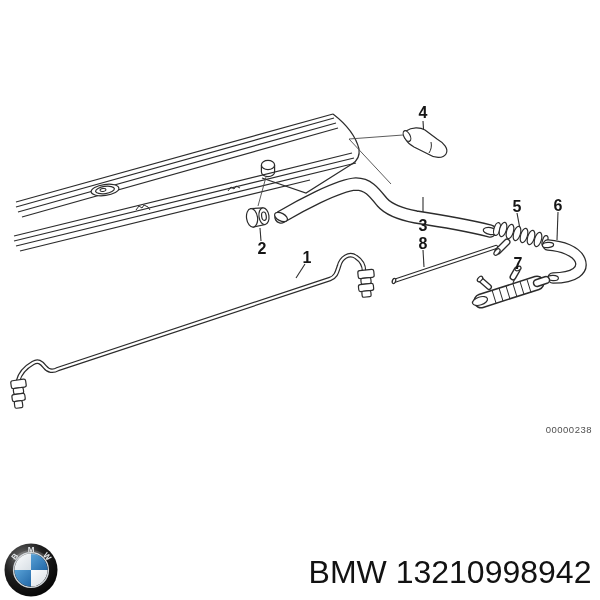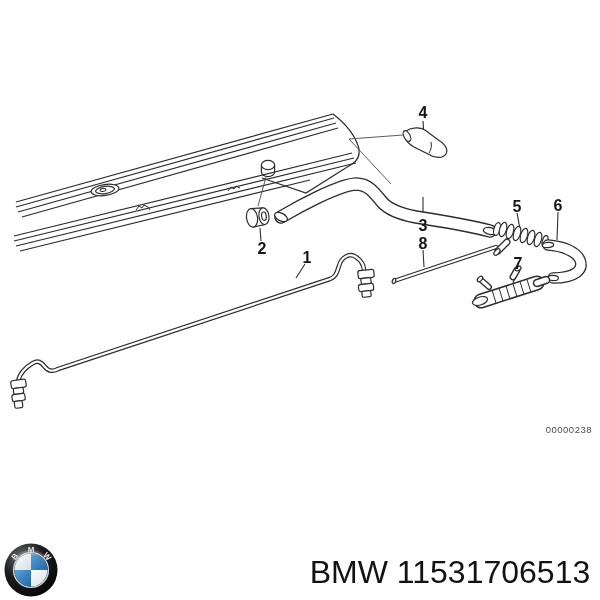--- a/index.html
+++ b/index.html
@@ -210,16 +210,16 @@
         <path d="M27,27 L27,43.5 A16.5,16.5 0 0 1 10.5,27 Z" fill="url(#blueGrad)"></path>
       </g>
       <g>
         <text class="logo-letter" x="27" y="8.6" transform="rotate(-50 27 27)">B</text>
         <text class="logo-letter" x="27" y="8.6">M</text>
         <text class="logo-letter" x="27" y="8.6" transform="rotate(50 27 27)">W</text>
       </g>
       <path d="M8,18 A22,22 0 0 1 46,18 A26,20 0 0 0 8,18 Z" fill="#ffffff" opacity="0.18"></path>
     </svg>
 
-    <div class="part-text"><span>BMW</span> <span>11531706513</span></div>
+    <div class="part-text"><span>BMW</span> <span>13210998942</span></div>
   </div>
 
 </div>
 
 </body></html>

